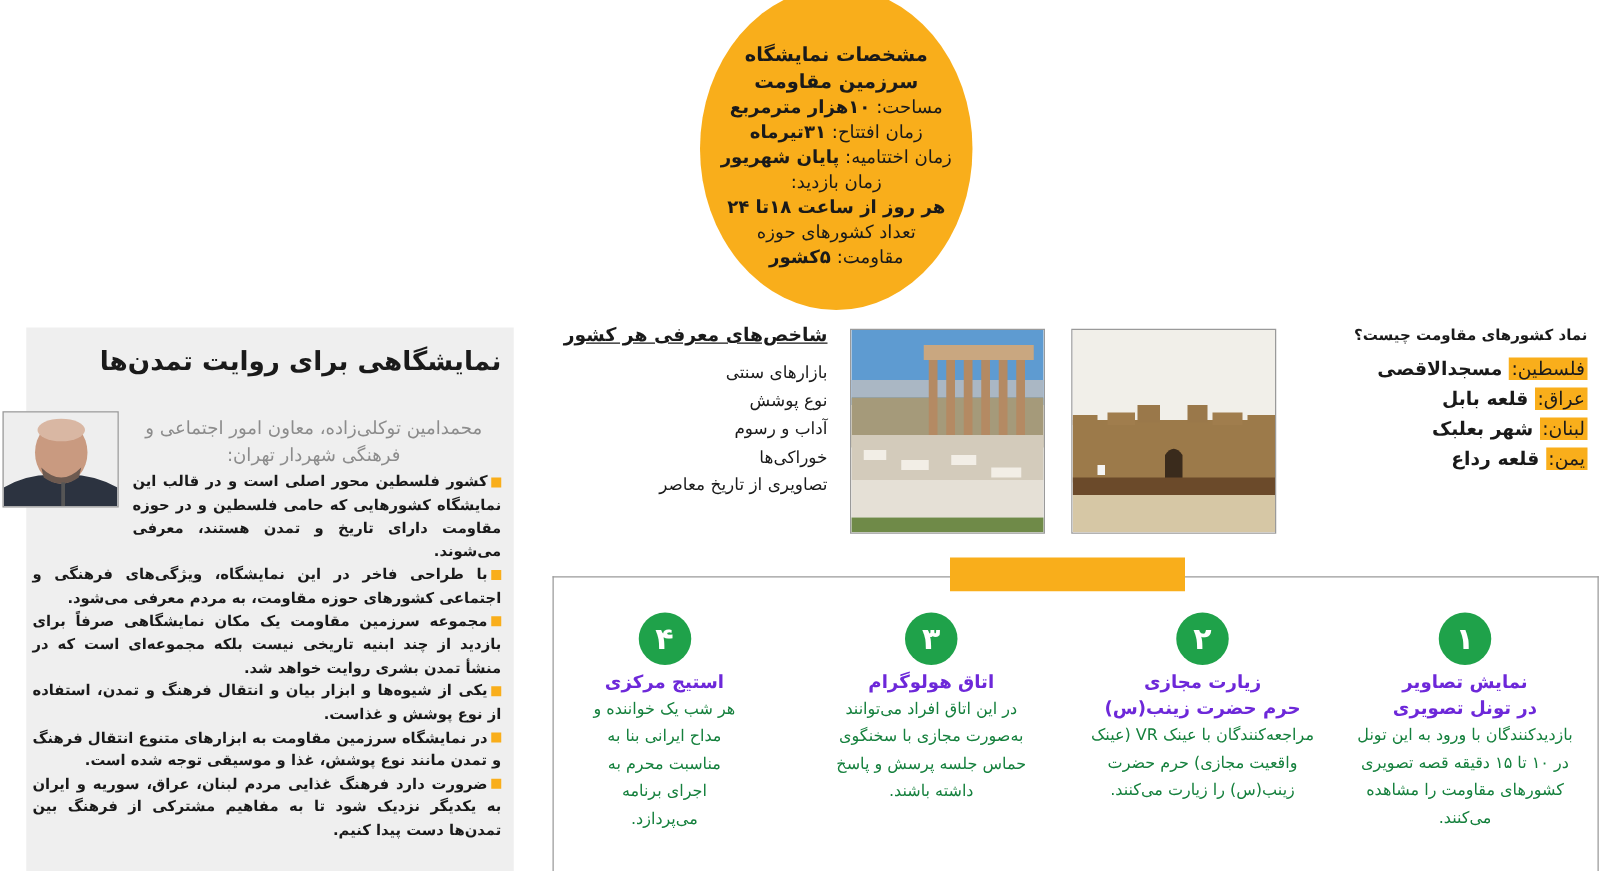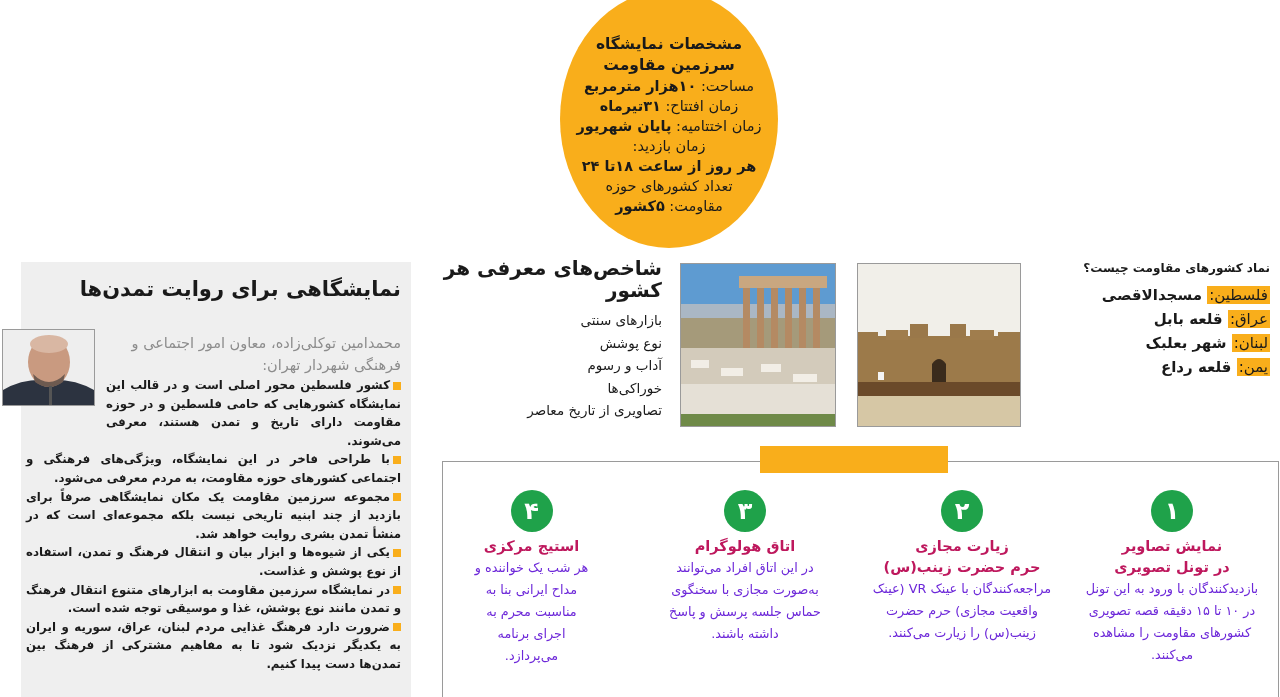--- a/index.html
+++ b/index.html
@@ -27,32 +27,32 @@
     .symbols .row { margin:0 0 3px 0; font-size:15px; line-height:21px; font-weight:bold; }
     .symbols .row .cty { background:#f9ae1b; font-weight:normal; padding:0 2px; }
 
     
     .photo { border:1px solid #9a9a9a; overflow:hidden; }
     .photo-babylon { left:857px; top:263px; width:162px; height:162px; }
     .photo-baalbek { left:680px; top:263px; width:154px; height:162px; }
 
     
     .indicators { left:440px; top:257px; width:222px; text-align:right; }
-    .indicators h2 { margin:0 0 8px 0; font-size:20px; font-weight:bold; line-height:22px; }
+    .indicators h2 { margin:0 0 8px 0; font-size:15px; font-weight:bold; line-height:22px;text-decoration:underline; }
     .indicators .it { font-size:13.5px; line-height:22.5px; }
 
     
     .panel { left:21px; top:262px; width:390px; height:435px; background:#efefef; }
     .panel h1 {
       position:absolute; right:10px; top:12px; margin:0;
       font-size:21px; font-weight:bold; line-height:30px; white-space:nowrap;
     }
     .speaker {
       position:absolute; right:10px; top:70px; width:300px;
-      color:#8c8c8c; font-size:14.5px; line-height:22px; text-align:right;
+      color:#8c8c8c; font-size:14.5px; line-height:22px; text-align:center;
     }
     .body-text {
       position:absolute; right:10px; top:114px; width:375px;
       font-size:11.8px; font-weight:bold; line-height:18.6px; text-align:justify;
     }
     .body-text p { margin:0; }
     .body-text .sq {
       display:inline-block; width:8px; height:8px; background:#f9ae1b; margin-left:3px;
       vertical-align:middle;
     }
@@ -66,22 +66,22 @@
       left:442px; top:461px; width:835px; height:240px;
       border-top:1px solid #9a9a9a; border-left:1px solid #9a9a9a; border-right:1px solid #9a9a9a;
     }
     .orangebar { left:760px; top:446px; width:188px; height:27px; background:#f9ae1b; }
     .feature { top:490px; text-align:center; direction:rtl; }
     .feature .num {
       width:42px; height:42px; border-radius:50%; background:#1fa24a; color:#fff;
       margin:0 auto 4px auto; display:flex; align-items:center; justify-content:center;
       font-weight:bold; font-size:24px; line-height:1;
     }
-    .feature .ttl { color:#be185d; font-weight:bold; font-size:14.5px; line-height:21px; }
-    .feature .desc { font-size:12.8px; line-height:22px; color:#6d28d9; }
+    .feature .ttl { color:#6d28d9; font-weight:bold; font-size:14.5px; line-height:21px; }
+    .feature .desc { font-size:12.8px; line-height:22px; color:#15803d; }
     .f1 { left:1082px; width:180px; }
     .f2 { left:872px; width:180px; }
     .f3 { left:655px; width:180px; }
     .f4 { left:449px; width:165px; }
   </style>
 </head>
 <body>
 
 <div class="abs circle">
   <div class="t">مشخصات نمایشگاه</div>

